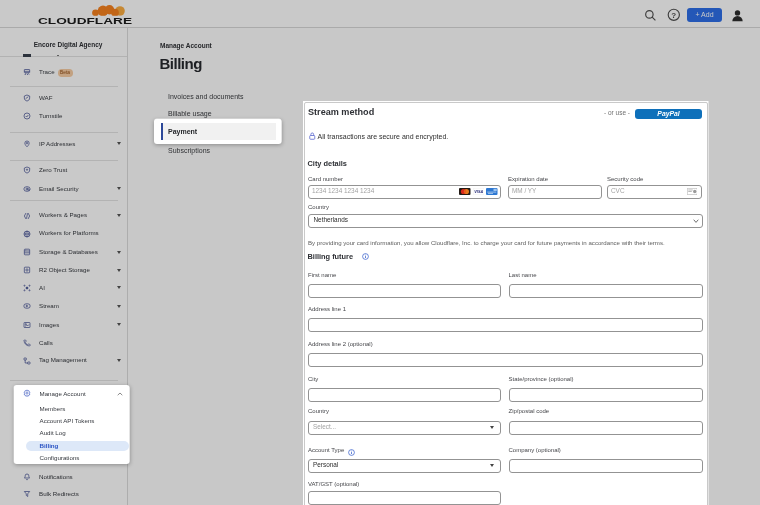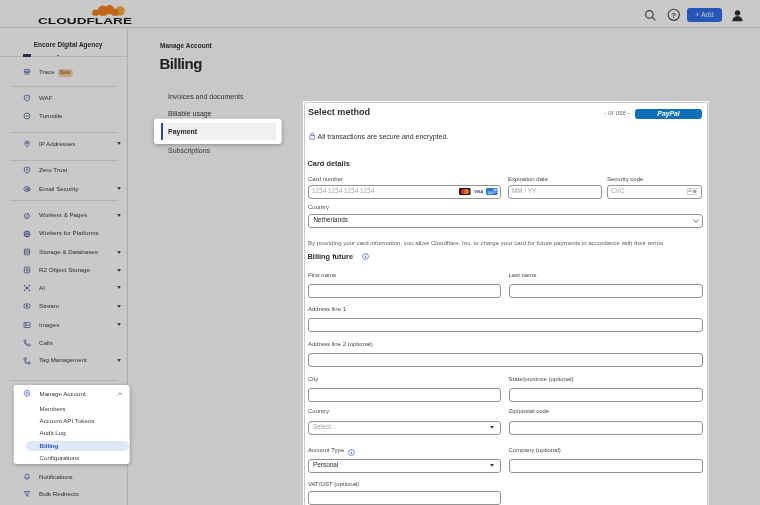--- a/index.html
+++ b/index.html
@@ -205,32 +205,32 @@
 <div class="a nv" style="left:168px;top:110px">Billable usage</div>
 <div class="a nv" style="left:168px;top:147px">Subscriptions</div>
 
 <div class="a spot" style="left:154px;top:118.5px;width:127.5px;height:25.5px"></div>
 <div class="a" style="left:160.5px;top:122.5px;width:115px;height:17.5px;background:#f1f1f1"></div>
 <div class="a" style="left:160.5px;top:122.5px;width:2px;height:17.5px;background:#2c4899"></div>
 <div class="a" style="left:168px;top:128px;font-size:7px;font-weight:bold;color:#25272b;line-height:7px">Payment</div>
 
 <div id="panel" class="a"></div>
 <div id="pcontent" class="a">
-<div class="a" style="left:308px;top:107.8px;font-size:9.1px;font-weight:bold;color:#2e3035;line-height:9.1px">Select method</div>
+<div class="a" style="left:308px;top:107.8px;font-size:9.1px;font-weight:bold;color:#2e3035;line-height:9.1px">Stream method</div>
 <div class="a" style="left:560px;top:110.3px;width:70px;text-align:right;font-size:6.5px;color:#707070;line-height:6.5px">- or use -</div>
 <div class="a" style="left:635px;top:108.5px;width:67px;height:10.5px;border-radius:3px;background:#0e70ba"></div>
 <div class="a" style="left:635px;top:108.5px;width:67px;height:10.5px;line-height:10.5px;text-align:center;font-size:6.8px;font-weight:bold;font-style:italic;color:#fff">PayPal</div>
 
 <svg class="a" style="left:309px;top:132.3px" width="6.5" height="8" viewBox="0 0 13 16" fill="none" stroke="#5a67cf" stroke-width="1.6">
       <rect x="1.5" y="7" width="10" height="7.5" rx="1.5"></rect>
       <path d="M3.8 7 V4.6 a2.7 2.7 0 0 1 5.4 0 V7"></path>
     </svg>
 <div class="a" style="left:317.5px;top:133.4px;font-size:7px;color:#2e2e2e;line-height:7px">All transactions are secure and encrypted.</div>
 
-<div class="a" style="left:307.5px;top:159.6px;font-size:7.4px;font-weight:bold;color:#2e3035;line-height:7.4px">Card details</div>
+<div class="a" style="left:307.5px;top:159.6px;font-size:7.4px;font-weight:bold;color:#2e3035;line-height:7.4px">City details</div>
 
 <div class="a lbl" style="left:308px;top:176px">Card number</div>
 <div class="a lbl" style="left:508px;top:176px">Expiration date</div>
 <div class="a lbl" style="left:607px;top:176px">Security code</div>
 <div class="a inp" style="left:308px;top:185px;width:193px"></div>
 <div class="a ph" style="left:312px;top:188.4px">1234 1234 1234 1234</div>
 <svg class="a" style="left:459px;top:188.2px" width="11.5" height="7" viewBox="0 0 23 14">
       <rect width="23" height="14" rx="2" fill="#221a14"></rect>
       <circle cx="9" cy="7" r="5.2" fill="#d92a1c"></circle>
       <circle cx="14.8" cy="7" r="5.2" fill="#f2801e" fill-opacity="0.95"></circle>

